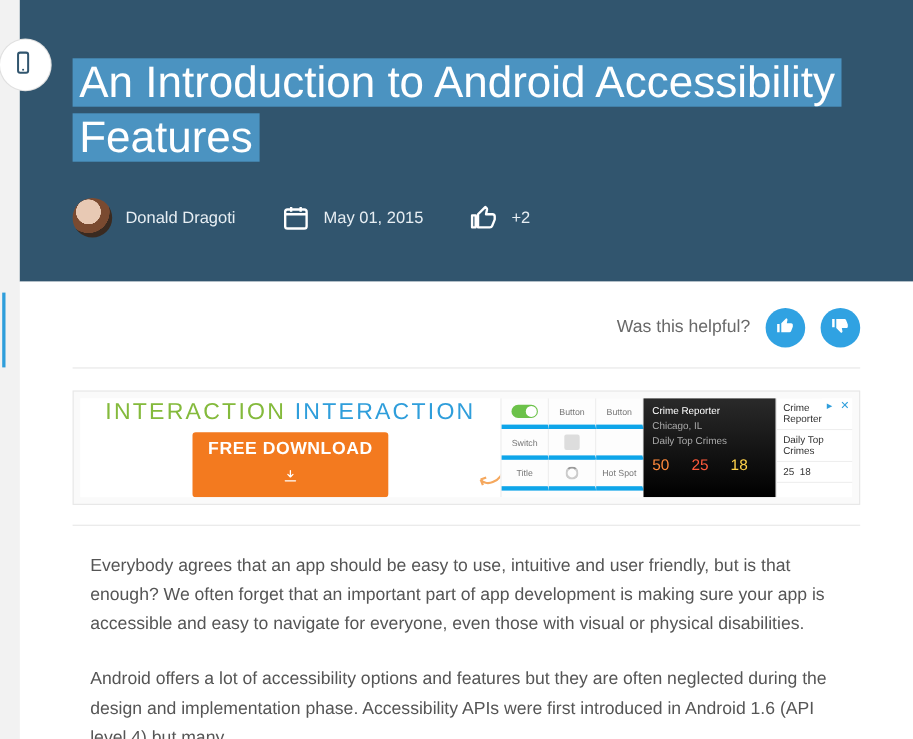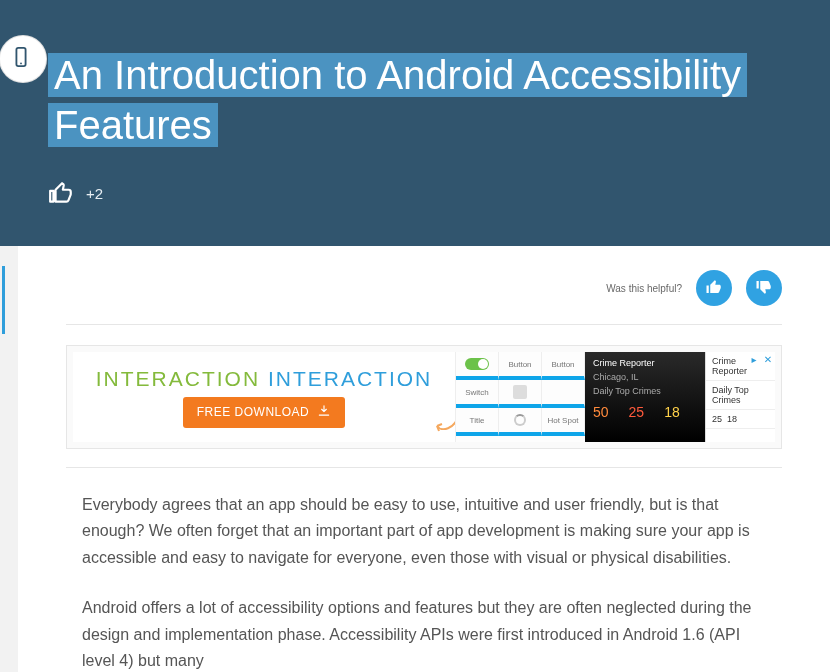--- a/index.html
+++ b/index.html
@@ -13,20 +13,21 @@
     width: 46px; height: 46px;
     background: #fff; border-radius: 50%;
     display: flex; align-items: center; justify-content: center;
     box-shadow: 0 0 0 1px #e0e0e0;
     z-index: 5;
   }
 
   
   .hero {
     background: #31556e;
+    margin-left: 18px;
     padding: 50px 48px 40px 48px;
     color: #fff;
   }
   .hero h1 {
     font-size: 40px;
     font-weight: 400;
     line-height: 1.25;
     display: inline;
     background: #4b93c1;
     color: #fff;
@@ -50,21 +51,21 @@
   .content {
     background: #fff;
     margin-left: 18px;
     padding: 24px 48px 10px 48px;
     color: #555;
   }
   .helpful-row {
     display: flex; justify-content: flex-end; align-items: center; gap: 14px;
     padding-bottom: 18px;
     border-bottom: 1px solid #e6e6e6;
-    color: #696969; font-size: 10px;
+    color: #696969; font-size: 16px;
   }
   .vote-btn {
     width: 36px; height: 36px; border-radius: 50%;
     background: #30a2e2; display: flex; align-items: center; justify-content: center;
     cursor: pointer;
   }
   .vote-btn.down svg { transform: rotate(180deg) scaleX(-1); }
 
   
   .ad-wrap {
@@ -83,23 +84,24 @@
     flex: 1 1 auto;
     display: flex; flex-direction: column; align-items: center; justify-content: center;
     gap: 6px;
   }
   .ad-title { font-size: 21px; letter-spacing: 2px; }
   .ad-title .t1 { color: #84ba3c; font-weight: 400; text-align: right; }
   .ad-title .t2 { color: #2f9edb; font-weight: 400; }
   .ad-sub { font-size: 11px; color: #555; letter-spacing: 0.3px; }
   .ad-sub .hl { color: #f37a1f; }
   .ad-cta {
-    background: #f37a1f; color: #fff; font-size: 12px; font-weight: 400;
+    background: #f37a1f; color: #fff; font-size: 16px; font-weight: 700;
     padding: 7px 14px; border-radius: 3px; display: inline-flex; align-items: center; gap: 8px;
     letter-spacing: 0.5px;
+    flex-direction: column;
   }
   .ad-arrow {
     position: absolute; left: 360px; top: 58px;
     color: #f5a85e; pointer-events:none;
   }
   .ad-right { width: 320px; position: relative; background:#f0f0f0; display:flex; }
   .ad-widgets {
     flex: 0 0 130px; background:#fdfdfd; border-left:1px solid #eee;
     font-size: 8px; color:#777;
     display:grid; grid-template-columns: 1fr 1fr 1fr; grid-auto-rows: 28px;
@@ -156,20 +158,34 @@
           <rect x="7" y="2" width="10" height="20" rx="2" fill="none" stroke="#31556e" stroke-width="2"></rect>
           <circle cx="12" cy="19" r="1" fill="#31556e"></circle>
         </svg>
     </span>
   </div>
   <div class="left-accent"></div>
 
   <header class="hero">
     <h1>An Introduction to Android Accessibility Features</h1>
     <div class="meta-row">
+      <div class="meta-item">
+        <span class="avatar"></span>
+        <span>Donald Dragoti</span>
+      </div>
+      <div class="meta-item">
+        <span class="icon">
+          <svg viewBox="0 0 24 24" width="26" height="26">
+              <rect x="3" y="5" width="18" height="16" rx="2" fill="none" stroke="#fff" stroke-width="2"></rect>
+              <path d="M3 9h18" stroke="#fff" stroke-width="2"></path>
+              <path d="M8 3v4M16 3v4" stroke="#fff" stroke-width="2"></path>
+            </svg>
+        </span>
+        <span>May 01, 2015</span>
+      </div>
       <div class="meta-item">
         <span class="icon">
           <svg viewBox="0 0 24 24" width="26" height="26">
               <path d="M2 20h3V10H2v10zm19-9c0-1.1-.9-2-2-2h-5.3l.8-3.8.03-.32c0-.41-.17-.79-.44-1.06L13 3l-6 6v11h10c.83 0 1.54-.5 1.84-1.22l2.03-5.06c.09-.23.13-.47.13-.72v-2z" fill="none" stroke="#fff" stroke-width="2" stroke-linejoin="round"></path>
             </svg>
         </span>
         <span>+2</span>
       </div>
     </div>
   </header>

